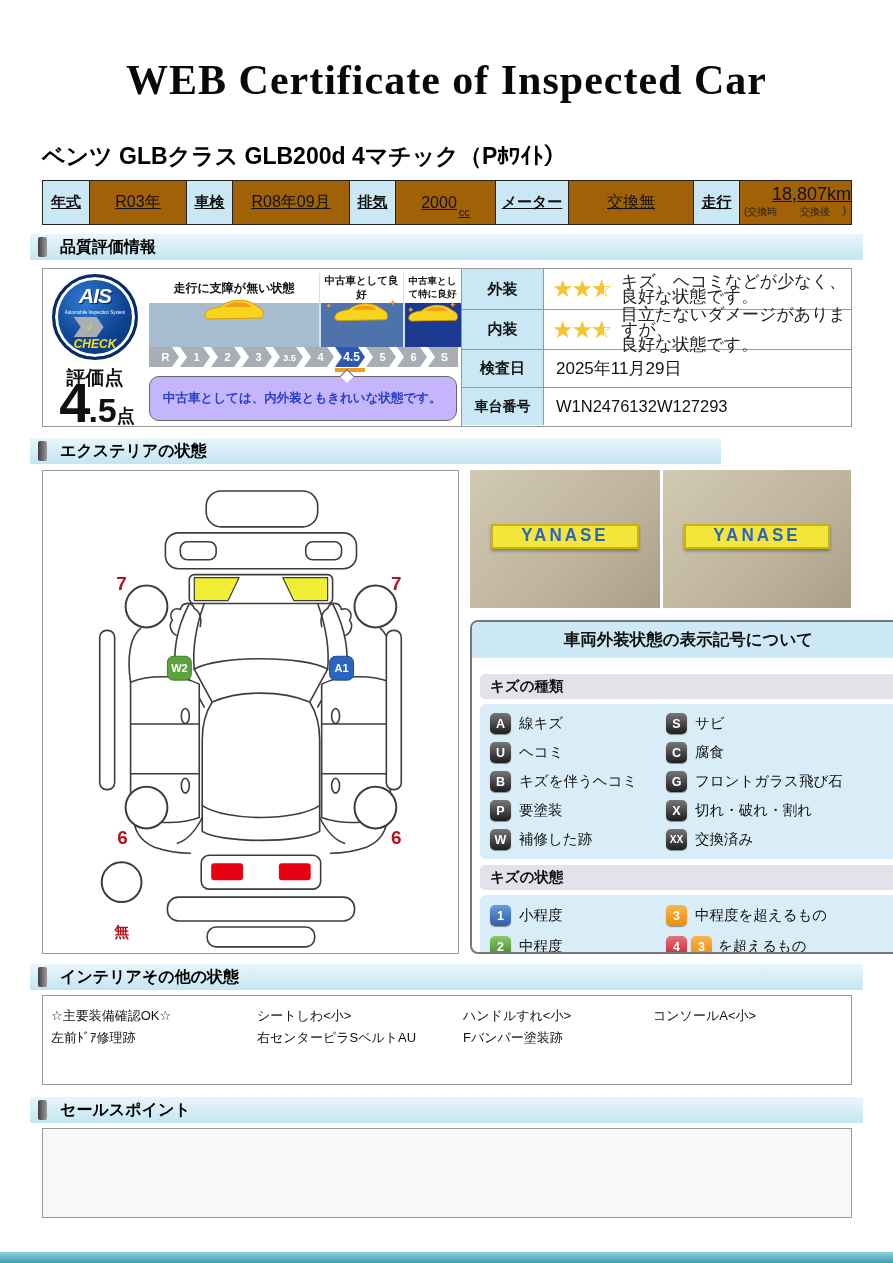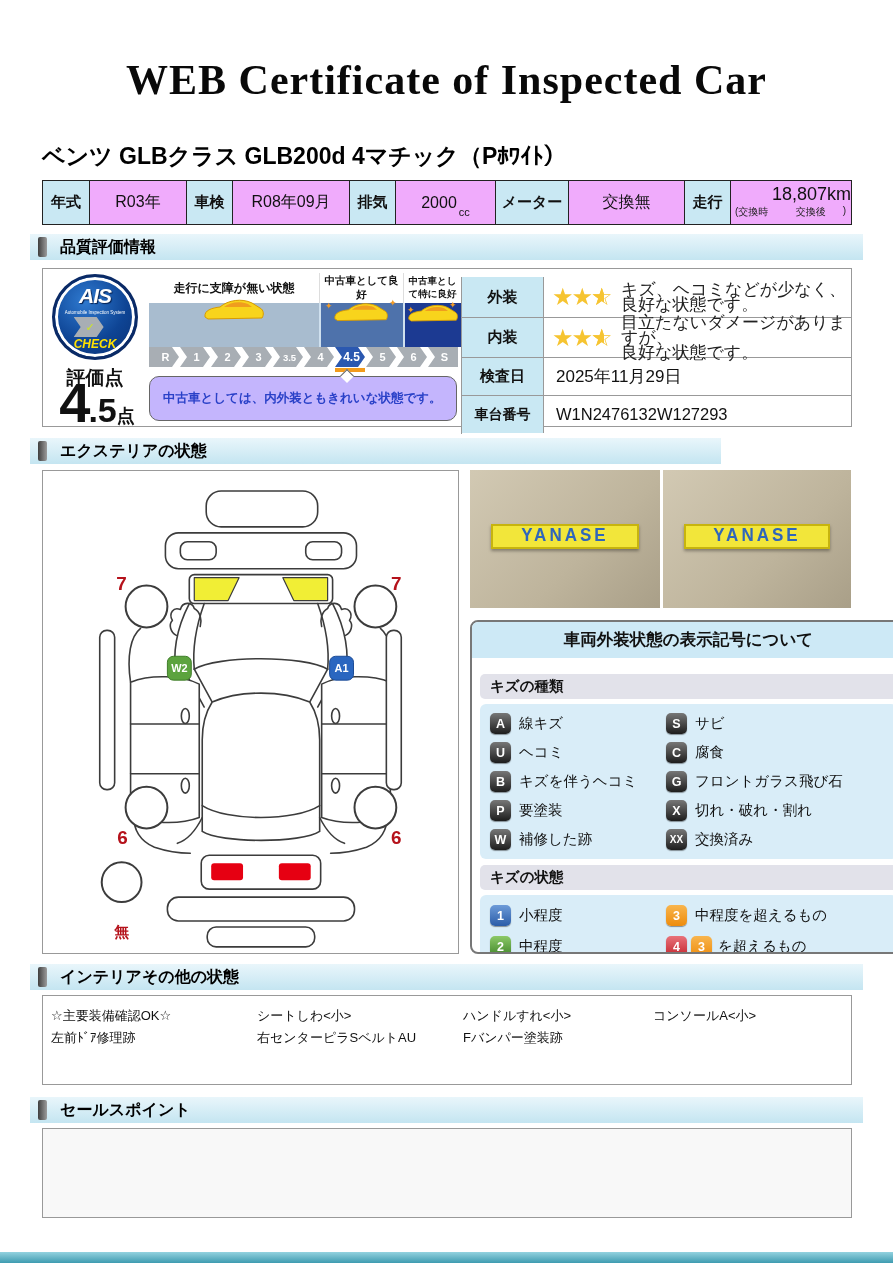--- a/index.html
+++ b/index.html
@@ -7,21 +7,21 @@
   body { font-family:"Liberation Sans","DejaVu Sans",sans-serif; color:#111; }
   #page { position:relative; width:893px; height:1263px; background:#fff; overflow:hidden; margin:0 auto; }
   .abs { position:absolute; }
 
   
   .main-title { width:100%; text-align:center; font-family:"Liberation Serif","DejaVu Serif",serif;
     font-size:42px; font-weight:400; color:#090909; letter-spacing:1px; }
   .model-name { font-size:23px; font-weight:bold; color:#000; }
 
   
-  .spec-table { display:flex; border:1px solid #222; background:#f0abfc; }
+  .spec-table { display:flex; border:1px solid #222; background:#a16207;text-decoration:underline; }
   .spec-cell { border-left:1px solid #222; display:flex; align-items:center; justify-content:center; font-size:16px; }
   .spec-cell:first-child { border-left:none; }
   .spec-head { background:#c9e8f3; font-weight:bold; font-size:15px; }
   .disp-unit { font-size:11px; align-self:flex-end; margin:0 0 6px 2px; }
   .mileage-cell { flex-direction:column; align-items:stretch; justify-content:flex-start; position:relative; }
   .mileage-main { font-size:18px; padding:3px 0 0 14px;text-align:right; }
   .mileage-note { position:relative; font-size:10px; color:#222; height:15px; }
 
   
   .sec-header { height:26px; background:linear-gradient(180deg,#e9f6fb 0%,#c4e5f1 100%);
@@ -60,21 +60,21 @@
   .tick.first { clip-path:polygon(0 0, 23px 0, 30px 10px, 23px 20px, 0 20px); }
   .tick.last { clip-path:polygon(0 0, 30px 0, 30px 20px, 0 20px, 7px 10px); margin-right:0; }
   .tick.active { background:#2b58b0; font-size:12px; }
   .tick-under { position:absolute; top:95px; height:4px; width:30px; background:#f29b1d; }
   .bubble { position:absolute; top:103px; left:0; width:308px; height:45px; background:#c4b5fd;
     border:1.5px solid #666; border-radius:10px; display:flex; align-items:center; }
   .bubble-caret { position:absolute; top:-6px; left:192px; width:10px; height:10px; background:#fff;
     border-left:1.5px solid #666; border-top:1.5px solid #666; transform:rotate(45deg); }
   .bubble-text { font-size:12.5px; font-weight:bold; color:#2a41c8; padding-left:13px; }
 
-  .qr-table { position:absolute; left:418px; top:8px; width:390px; height:157px; border-left:1px solid #999; }
+  .qr-table { position:absolute; left:418px; top:0; width:390px; height:157px; border-left:1px solid #999; }
   .qr-row { display:flex; border-top:1px solid #999; }
   .qr-row:first-child { border-top:none; }
   .qr-label { width:82px; background:#c9e8f3; font-weight:bold; font-size:15px;
     display:flex; align-items:center; justify-content:center; border-right:1px solid #999; }
   .qr-value { flex:1; display:flex; align-items:center; }
   .stars { display:flex; align-items:center; margin:0 6px 0 8px; }
   .star { font-size:24px; line-height:24px; color:#f6c431; letter-spacing:-2px; }
   .star-half { position:relative; font-size:24px; line-height:24px; width:24px; }
   .star-half .outline { color:#f6c431; }
   .star-half .fillpart { position:absolute; left:0; top:0; width:55%; overflow:hidden; color:#f6c431; }
@@ -130,21 +130,21 @@
     <div class="spec-cell spec-head" style="width:46px;">年式</div>
     <div class="spec-cell" style="width:97px;">R03年</div>
     <div class="spec-cell spec-head" style="width:46px;">車検</div>
     <div class="spec-cell" style="width:117px;">R08年09月</div>
     <div class="spec-cell spec-head" style="width:46px;">排気</div>
     <div class="spec-cell" style="width:100px;">
       <span>2000</span>
       <span class="disp-unit">cc</span>
     </div>
     <div class="spec-cell spec-head" style="width:73px;">メーター</div>
-    <div class="spec-cell" style="width:116px;">交換無</div>
+    <div class="spec-cell" style="width:125px;">交換無</div>
     <div class="spec-cell spec-head" style="width:46px;">走行</div>
     <div class="spec-cell mileage-cell" style="flex:1;">
       <div class="mileage-main">18,807km</div>
       <div class="mileage-note">
         <span class="abs" style="left:4px;">(交換時</span>
         <span class="abs" style="left:54%;">交換後</span>
         <span class="abs" style="right:5px;">)</span>
       </div>
     </div>
   </div>

